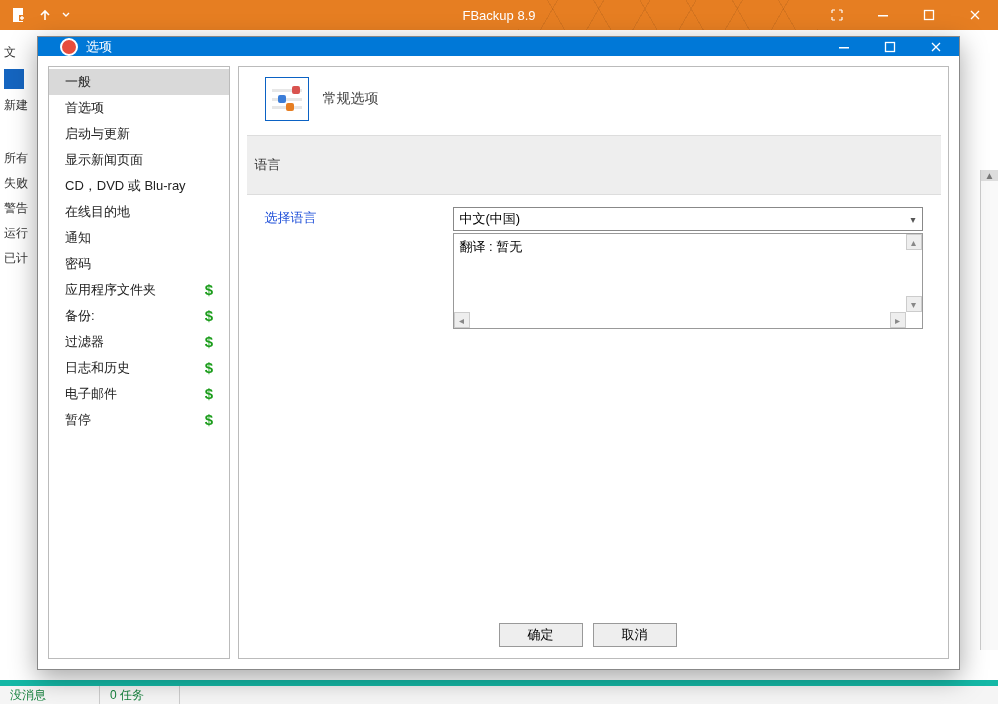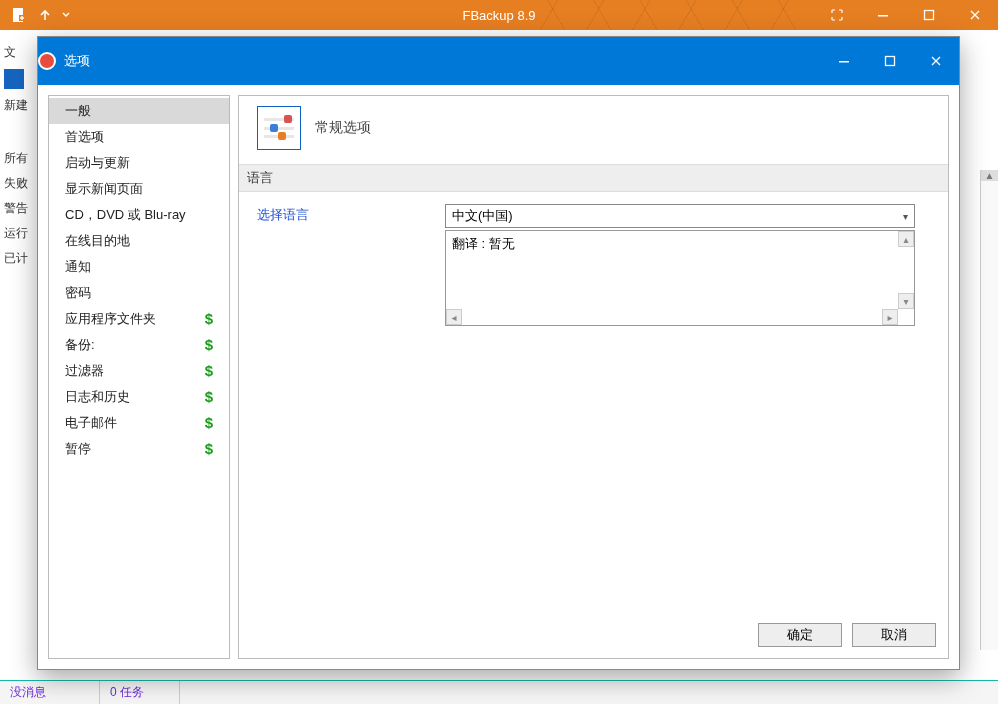--- a/index.html
+++ b/index.html
@@ -23,37 +23,37 @@
     pointer-events:none;
   }
 
   .app-body { position:absolute; top:30px; left:0; right:0; bottom:24px; background:#fff; }
   .app-left-strip { position:absolute; left:0; top:10px; width:36px; font-size:12px; color:#333; }
   .app-left-strip .strip-item { padding: 4px 4px; overflow:hidden; white-space:nowrap;}
   .app-left-strip .blue-square { width:20px; height:20px; background:#1565c0; margin:4px;}
 
   .app-statusbar {
     position:absolute; left:0; right:0; bottom:0; height:24px;
-    background:#f5f5f5; border-top:1px solid #14b8a6;
-    display:flex; align-items:center; font-size:12px; color:#6d28d9;
+    background:#f5f5f5; border-top:6px solid #14b8a6;
+    display:flex; align-items:center; font-size:12px; color:#15803d;
   }
   .app-statusbar .status-cell { padding:0 10px; height:100%; display:flex; align-items:center; border-right:1px solid #ccc;}
   .app-rightbar { position:absolute; right:0; top:140px; bottom:30px; width:18px; border-left:1px solid #ccc; background:#f9f9f9;}
   .app-rightbar .up-arrow { text-align:center; font-size:10px; color:#777; background:#ddd;}
 
   
   .dialog {
     position: absolute; left: 37px; top: 36px; width: 923px; height: 634px;
     background: #fff; box-shadow: 0 8px 25px rgba(0,0,0,0.35);
     border: 1px solid #888;
     display:flex; flex-direction:column;
   }
   .dialog-titlebar {
-    height: 48px; background: #0078d7; color:#fff;
-    display:flex; align-items:center; padding-left:0;
+    height: 19px; background: #0078d7; color:#fff;
+    display:flex; align-items:center; padding-left:22px;
   }
   .dialog-titlebar .dlg-icon { width:18px; height:18px; border-radius:50%; background:#e74c3c; border:2px solid #fff; margin-right:8px;}
   .dialog-titlebar .dlg-title { font-size:13px;}
   .dialog-titlebar .dlg-controls { margin-left:auto; display:flex; height:32px;}
   .dialog-titlebar .dlg-controls .dc { width:46px; display:flex; align-items:center; justify-content:center; cursor:pointer;}
 
   .dialog-body { flex:1; display:flex; padding:10px; gap:8px; }
   .dialog-sidebar {
     width:182px; border:1px solid #bbb; background:#fff;
     display:flex; flex-direction:column; padding:2px 0;
@@ -61,38 +61,38 @@
   .sidebar-item {
     padding: 4px 16px; font-size:13px; color:#222; cursor:pointer;
     display:flex; align-items:center; justify-content:space-between;
     line-height:18px;
   }
   .sidebar-item.selected { background:#d9d9d9;}
   .sidebar-item .dollar { color:#1a9c1a; font-weight:bold; font-size:15px;}
 
   .dialog-main {
     flex:1; border:1px solid #bbb; background:#fff; position:relative;
-    display:flex; flex-direction:column;
+    display:flex; flex-direction:column;align-items:center;
   }
   .main-pad { padding:10px 18px 18px 18px; flex:1; overflow:auto;}
   .header-row { display:flex; align-items:center; gap:14px; margin-bottom:14px;}
   .header-icon {
     width:44px; height:44px; border:1px solid #0b62c4; background:#fff;
     display:flex; flex-direction:column; justify-content:space-evenly; padding:6px;
   }
   .header-icon .slider-line { height:3px; background:#e7e7e7; position:relative;}
   .header-icon .slider-line::after { content:""; position:absolute; top:-3px; width:8px; height:8px; border-radius:2px;}
   .header-icon .r::after{ background:#d9534f; left:20px;}
   .header-icon .b::after{ background:#3b7dd8; left:6px;}
   .header-icon .o::after{ background:#e67e22; left:14px;}
   .header-title { font-size:14px; color:#444;}
 
   .section-header {
     background:#eee; font-size:13px; color:#333;
-    padding:4px 8px; margin:0 -18px 12px -18px; border-top:1px solid #ddd; border-bottom:1px solid #ddd;
+    padding:20px 8px; margin:0 -18px 12px -18px; border-top:1px solid #ddd; border-bottom:1px solid #ddd;
   }
   .form-row { display:flex; align-items:flex-start; gap:8px;}
   .form-label { width:180px; font-size:13px; color:#1d4ed8; padding-top:2px;}
   .form-fields { flex:0 0 470px;}
   .dropdown {
     width:100%; height:24px; border:1px solid #888; background:#fff;
     display:flex; align-items:center; padding:0 6px; font-size:13px; position:relative; cursor:pointer;
   }
   .dropdown .chev { position:absolute; right:6px; font-size:10px; color:#555;}
   .textbox {

